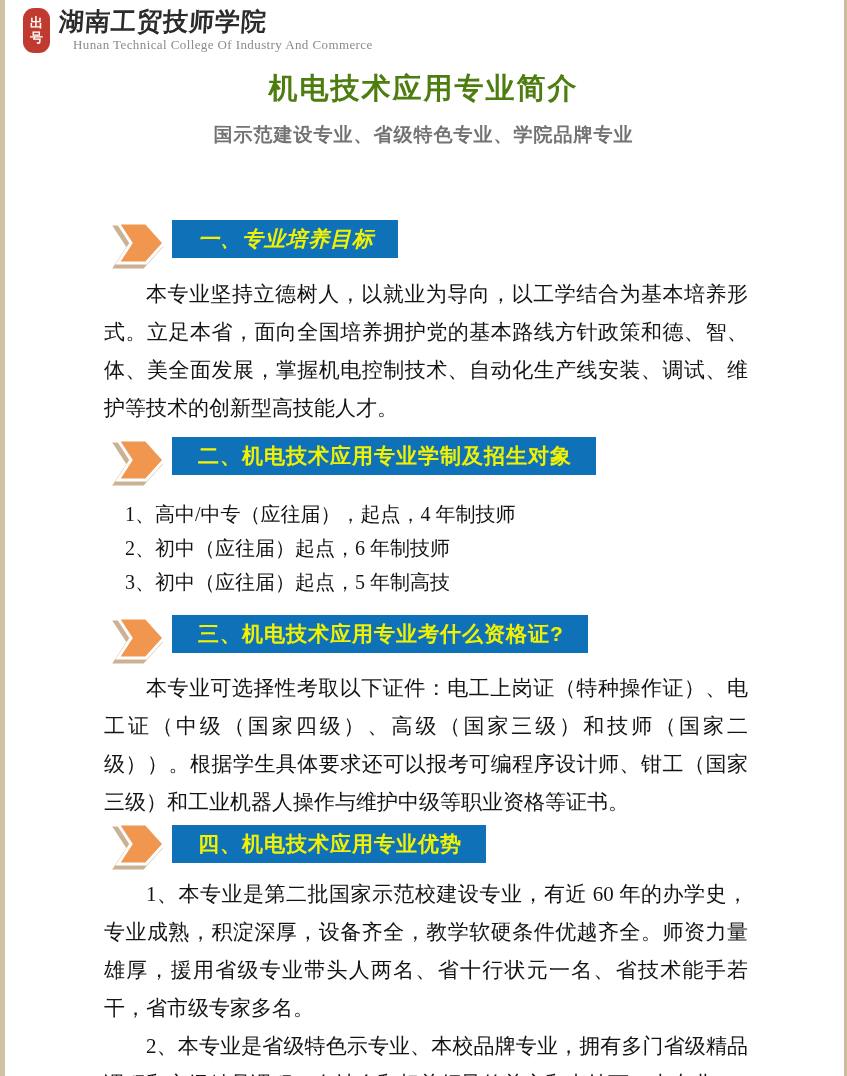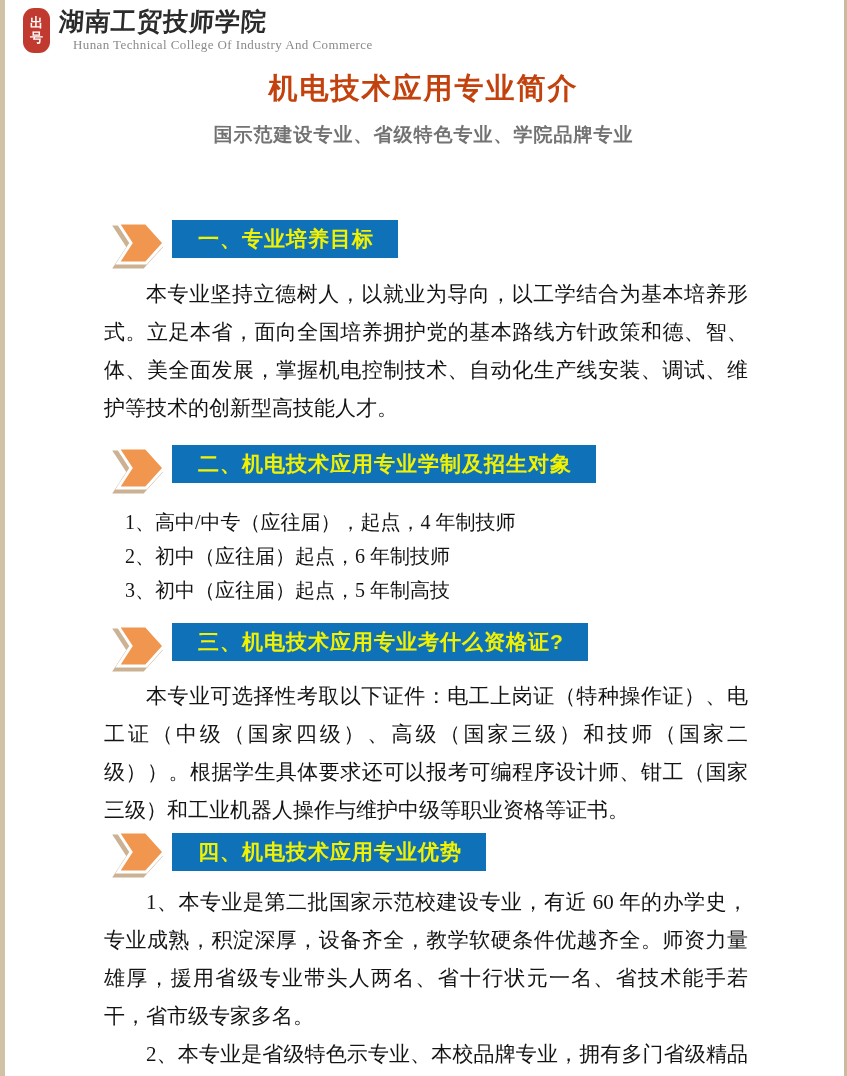--- a/index.html
+++ b/index.html
@@ -29,40 +29,40 @@
   }
   .logo-en{
     font-family:"Liberation Serif",serif;font-size:13px;color:#8a8a8a;
     letter-spacing:.4px;margin:1px 0 0 14px;
   }
 
   
   .doc-title{
     margin:73px 0 0;text-align:center;
     font-family:"DejaVu Serif",serif;font-weight:900;
-    font-size:29px;line-height:31px;letter-spacing:2px;color:#c2410c;
+    font-size:29px;line-height:31px;letter-spacing:2px;color:#4d7c0f;
   }
   .doc-subtitle{
     margin:20px 0 0;text-align:center;
     font-family:"Liberation Sans",sans-serif;font-weight:bold;
     font-size:19px;line-height:22px;color:#737373;letter-spacing:1px;
   }
 
   
   .content{padding:0 99px 0 104px;}
   .sec-head{display:flex;align-items:flex-start;gap:5px;margin-left:11px;height:46px;}
   .arrow-svg{width:52px;height:46px;flex:none;filter:drop-shadow(-3px 4px 0 #cbb294);}
   .head-bar{
     background:#0f72b8;height:38px;line-height:38px;
     padding:0 24px 0 26px;white-space:nowrap;
     font-family:"Liberation Sans",sans-serif;font-weight:bold;
     font-size:21px;color:#f2f200;letter-spacing:1px;
   }
-  .mt-sec1{margin-top:74px;}
-  .mt-sec2{margin-top:18px;}
+  .mt-sec1{margin-top:74px;font-style:italic;}
+  .mt-sec2{margin-top:10px;}
   .mt-sec3{margin-top:16px;}
   .mt-sec4{align-items:center;}
 
   .para{
     margin:9px 0 0;width:644px;
     font-size:21px;line-height:38px;text-align:justify;text-indent:2em;
   }
   .para + .para{margin-top:0;}
   .para.tight{margin-top:8px;}
   .list{margin:14px 0 0;padding-left:21px;font-size:20px;line-height:34px;}

